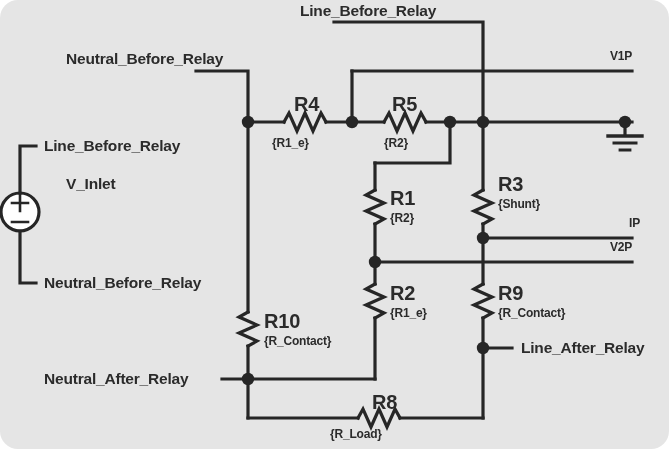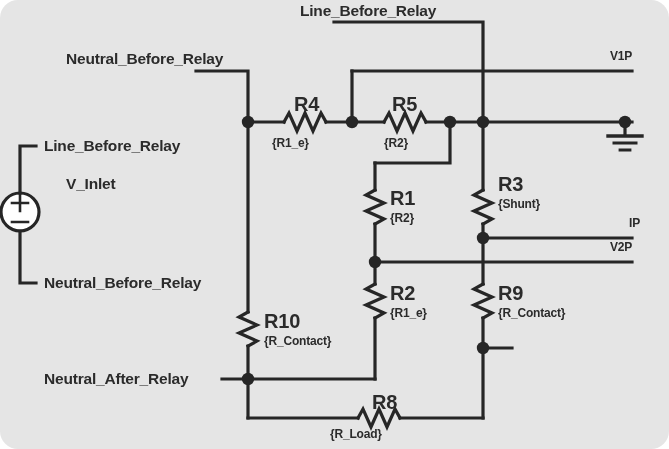--- a/index.html
+++ b/index.html
@@ -113,20 +113,21 @@
       </g>
     </g>
   </svg>
 
   <div class="lbl lbl-node" style="left:300px;top:3px;">Line_Before_Relay</div>
 
   <div class="lbl lbl-node" style="left:66px;top:51px;">Neutral_Before_Relay</div>
 
   <div class="lbl lbl-node" style="left:44px;top:371px;">Neutral_After_Relay</div>
 
+  <div class="lbl lbl-node" style="left:521px;top:340px;">Line_After_Relay</div>
 
   <div class="lbl lbl-src" style="left:44px;top:138px;">Line_Before_Relay</div>
 
   <div class="lbl lbl-src" style="left:38px;top:176px;margin-left:28px;">V_Inlet</div>
 
   <div class="lbl lbl-src" style="left:44px;top:275px;">Neutral_Before_Relay</div>
 
   <div class="lbl lbl-port r-right" style="left:632px;top:50px;">V1P</div>
 
 

